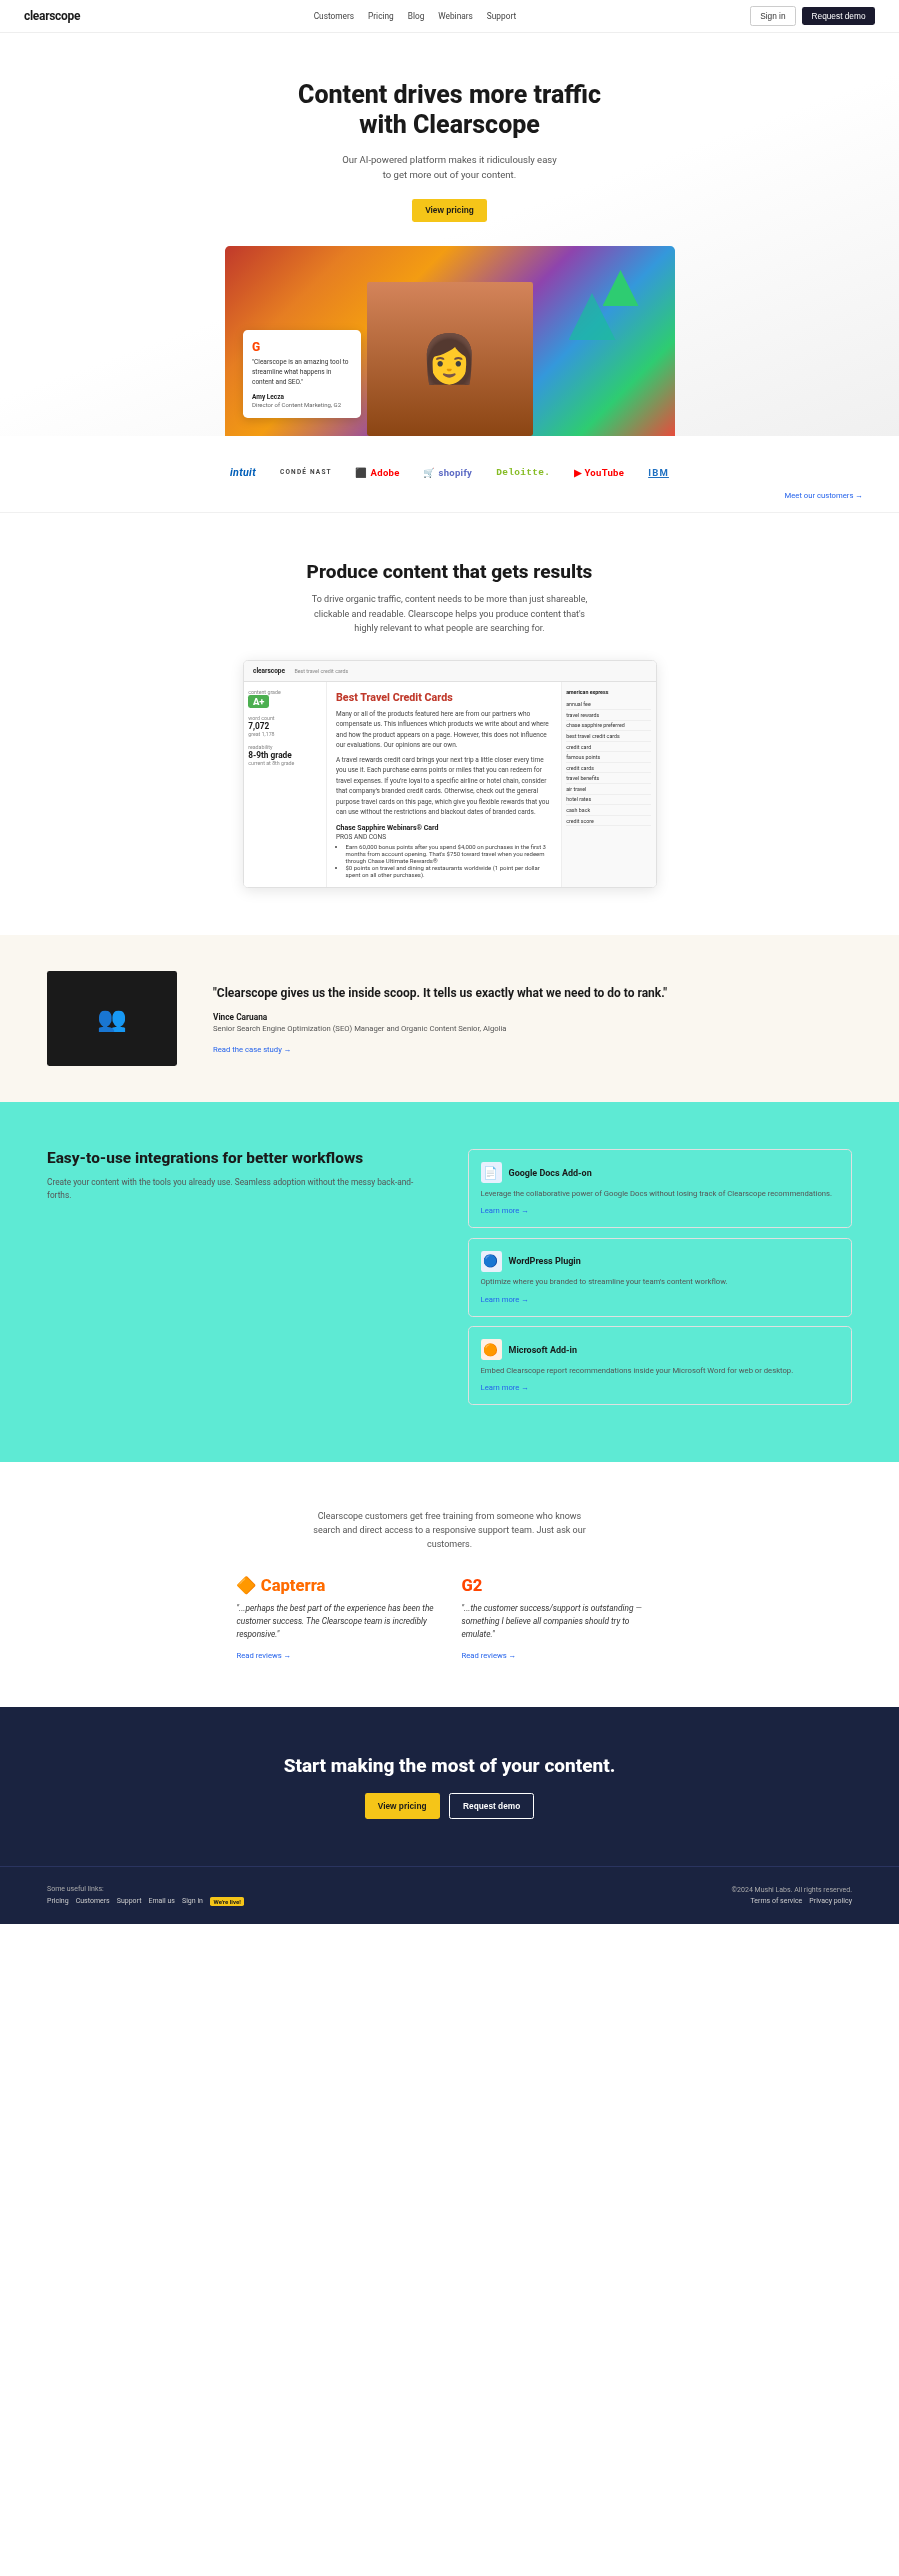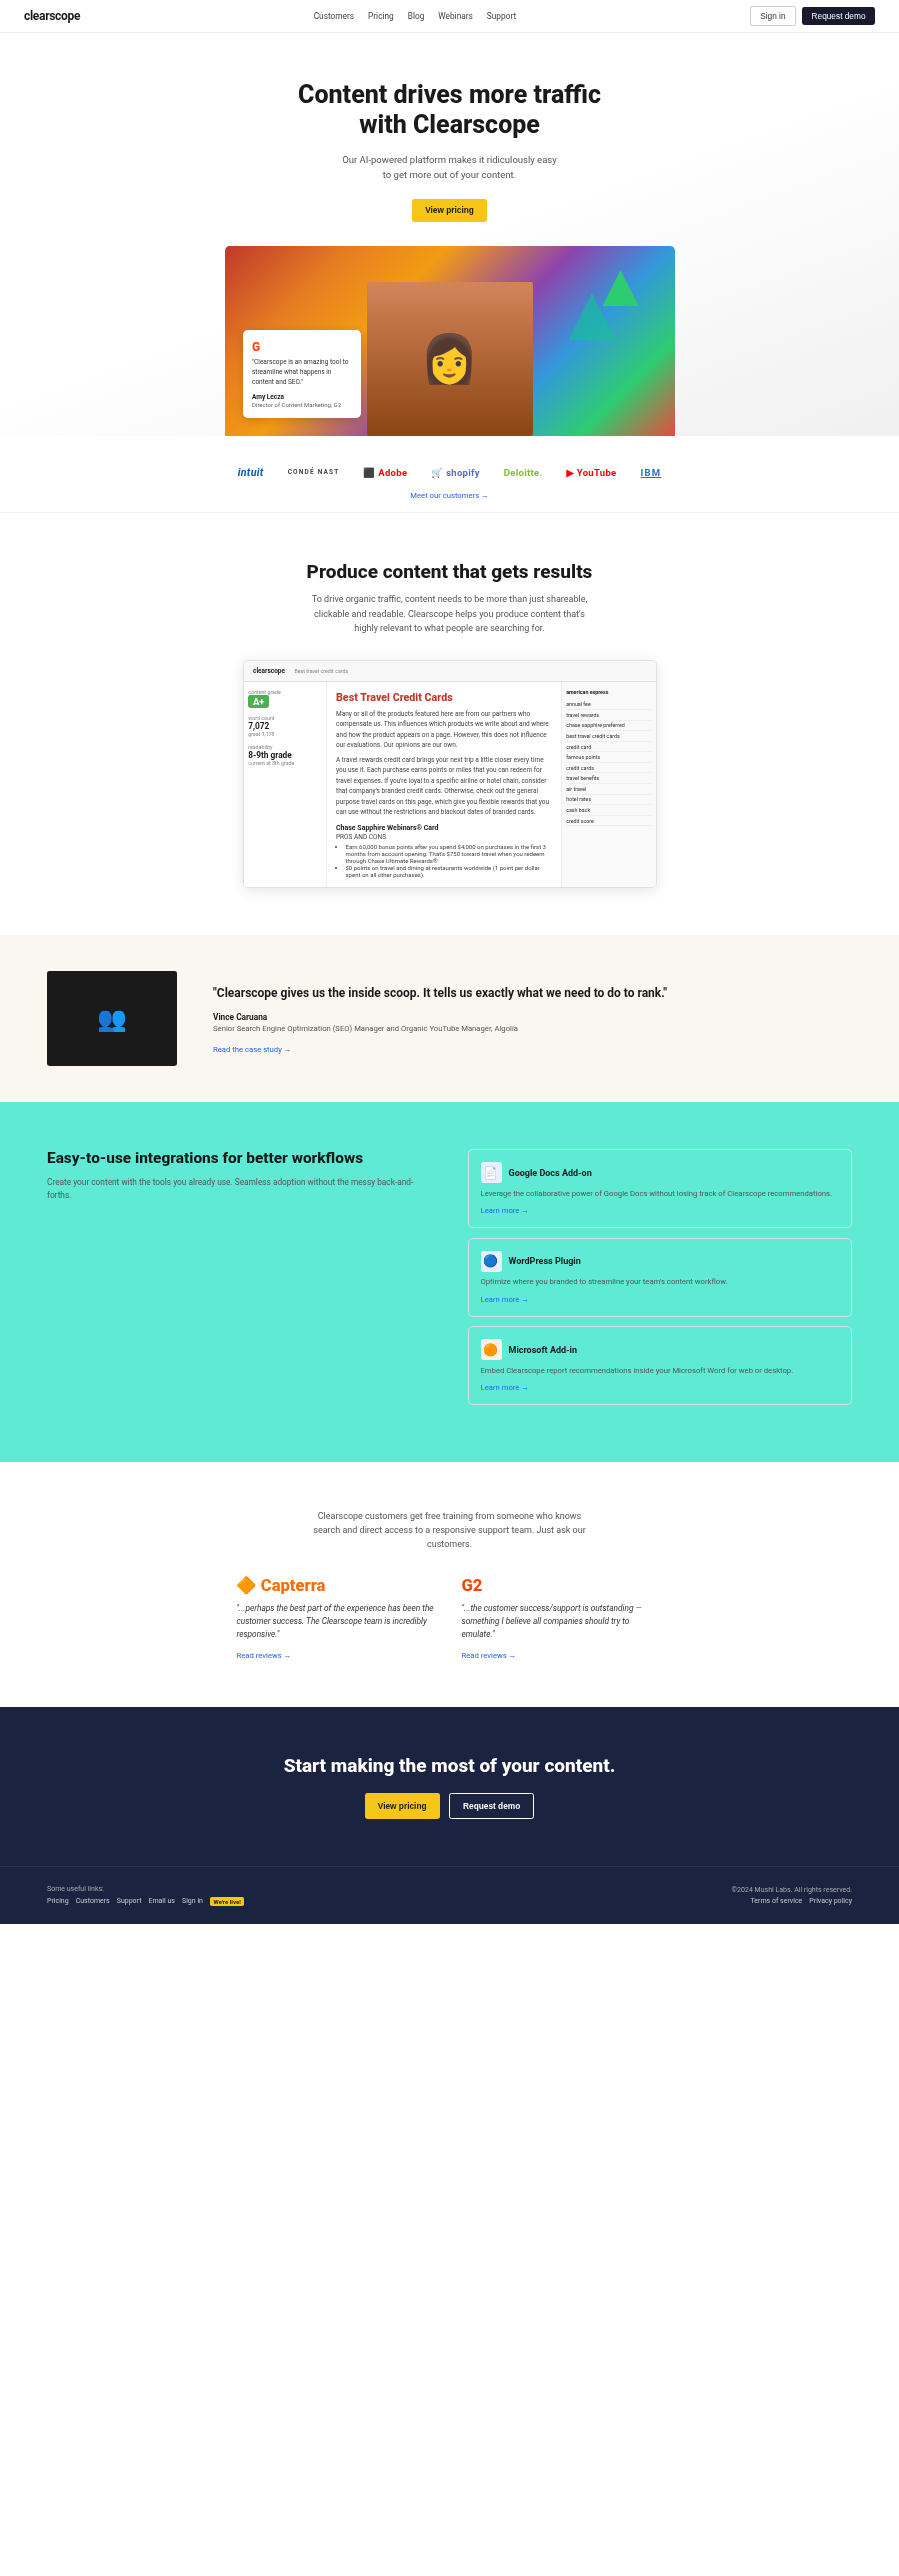--- a/index.html
+++ b/index.html
@@ -51,28 +51,28 @@
       background: #fff; border-radius: 4.7px; padding: 9.5px;
       width: 118px; box-shadow: 0 2.4px 9.5px rgba(0,0,0,0.15);
       text-align: left;
     }
     .testimonial-card .g2-logo { color: #ff4500; font-size: 12px; font-weight: 800; margin-bottom: 4.7px; }
     .testimonial-card p { font-size: 6.5px; color: #333; line-height: 1.5; margin-bottom: 6px; }
     .testimonial-card .author { font-size: 6.5px; font-weight: 700; }
     .testimonial-card .role { font-size: 6px; color: #666; }
 
     
-    .logos-section { padding: 30px 36px 12px; text-align: center; border-bottom: 0.6px solid #f0f0f0; }
+    .logos-section { padding: 30px 36px 12px; text-align: right; border-bottom: 0.6px solid #f0f0f0; }
     .logos-row { display: flex; align-items: center; justify-content: center; gap: 24px; flex-wrap: wrap; margin-bottom: 12px; }
     .logo-item { font-size: 9.5px; font-weight: 700; color: #444; letter-spacing: 0.3px; }
     .logo-item.intuit { color: #005eb8; font-style: italic; font-size: 10.7px; }
     .logo-item.conde { letter-spacing: 1.2px; font-size: 6.5px; }
     .logo-item.adobe { color: #ff0000; }
     .logo-item.shopify { color: #5c6ac4; }
-    .logo-item.deloitte { color: #86bc25; }
+    .logo-item.deloitte { color: #86bc25; font-family: Liberation Mono, monospace; }
     .logo-item.youtube { color: #ff0000; }
     .logo-item.ibm { color: #1f70c1; letter-spacing: 1.2px; text-decoration: underline; }
     .meet-customers { font-size: 7.7px; color: #2563eb; text-decoration: none; display: block; margin-top: 6px; }
 
     
     .produce-section { padding: 47px 24px; text-align: center; background: #fff; }
     .section-title { font-size: 19px; font-weight: 800; margin-bottom: 9.5px; }
     .section-subtitle { font-size: 9px; color: #555; max-width: 284px; margin: 0 auto 24px; line-height: 1.6; }
     .app-screenshot {
       max-width: 414px; margin: 0 auto; border: 0.6px solid #e0e0e0;
@@ -270,21 +270,21 @@
       </div>
     </div>
   </div>
 </section>
 
 <section class="case-study-section">
   <div class="case-study-image">👥</div>
   <div class="case-study-content">
     <p class="case-study-quote">"Clearscope gives us the inside scoop. It tells us exactly what we need to do to rank."</p>
     <p class="case-study-author">Vince Caruana</p>
-    <p class="case-study-role">Senior Search Engine Optimization (SEO) Manager and Organic YouTube Manager, Algolia</p>
+    <p class="case-study-role">Senior Search Engine Optimization (SEO) Manager and Organic Content Senior, Algolia</p>
     <a href="#" class="case-study-link">Read the case study →</a>
   </div>
 </section>
 
 <section class="integrations-section">
   <div class="integrations-left">
     <h2>Easy-to-use integrations for better workflows</h2>
     <p>Create your content with the tools you already use. Seamless adoption without the messy back-and-forths.</p>
   </div>
   <div class="integrations-right">

